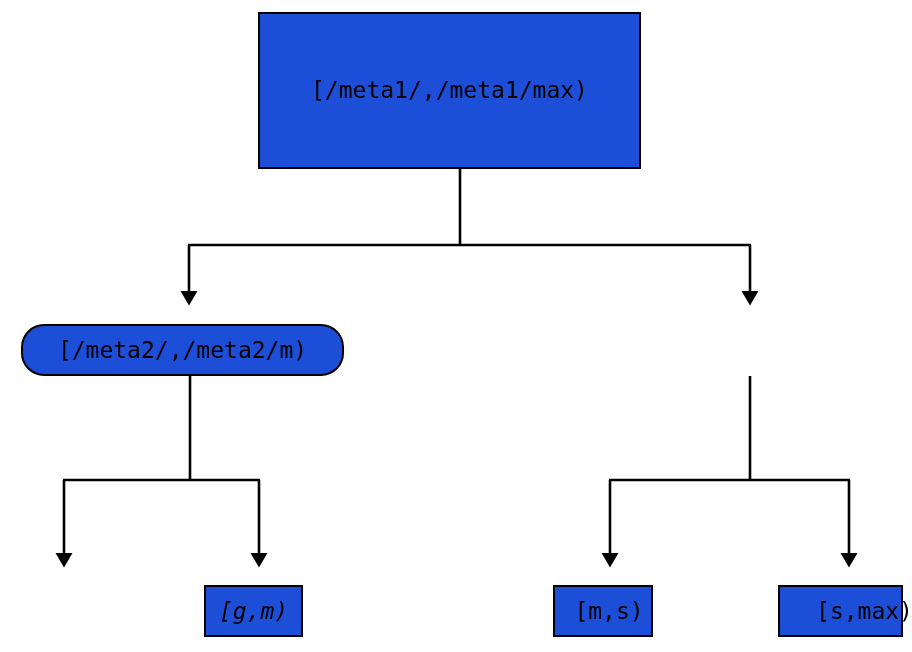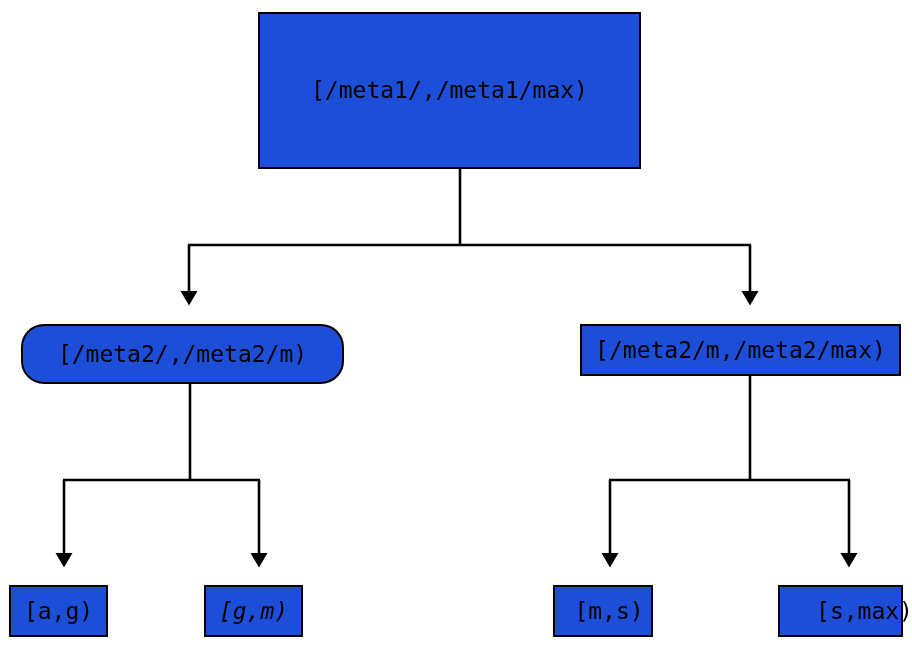--- a/index.html
+++ b/index.html
@@ -77,31 +77,25 @@
       <polygon points="601.5,553 618.5,553 610,567.5" fill="#000000"></polygon>
       <line x1="849" y1="480" x2="849" y2="553" stroke="#000000" stroke-width="2.6"></line>
       <polygon points="840.5,553 857.5,553 849,567.5" fill="#000000"></polygon>
     </g>
   </svg>
 
   <div class="node" style="left:258px; top:12px; width:383px; height:157px;">
     <span class="node-label">[/meta1/,/meta1/max)</span>
   </div>
 
-  <div class="node" style="left:21px; top:324px; width:323px; height:60px;border-radius:23px;">
+  <div class="node" style="left:21px; top:324px; width:323px; height:52px;border-radius:23px;">
     <span class="node-label">[/meta2/,/meta2/m)</span>
   </div>
 
-  <div class="node" style="left:580px; top:324px; width:321px; height:52px;">
-    <span class="node-label">[/meta2/m,/meta2/max)</span>
-  </div>
 
-  <div class="node" style="left:9px; top:585px; width:99px; height:52px;">
-    <span class="node-label">[a,g)</span>
-  </div>
 
   <div class="node" style="left:204px; top:585px; width:99px; height:52px;font-style:italic;">
     <span class="node-label">[g,m)</span>
   </div>
 
   <div class="node" style="left:553px; top:585px; width:100px; height:52px;padding-left:12px;">
     <span class="node-label">[m,s)</span>
   </div>
 
   <div class="node" style="left:778px; top:585px; width:125px; height:52px;padding-left:48px;">

